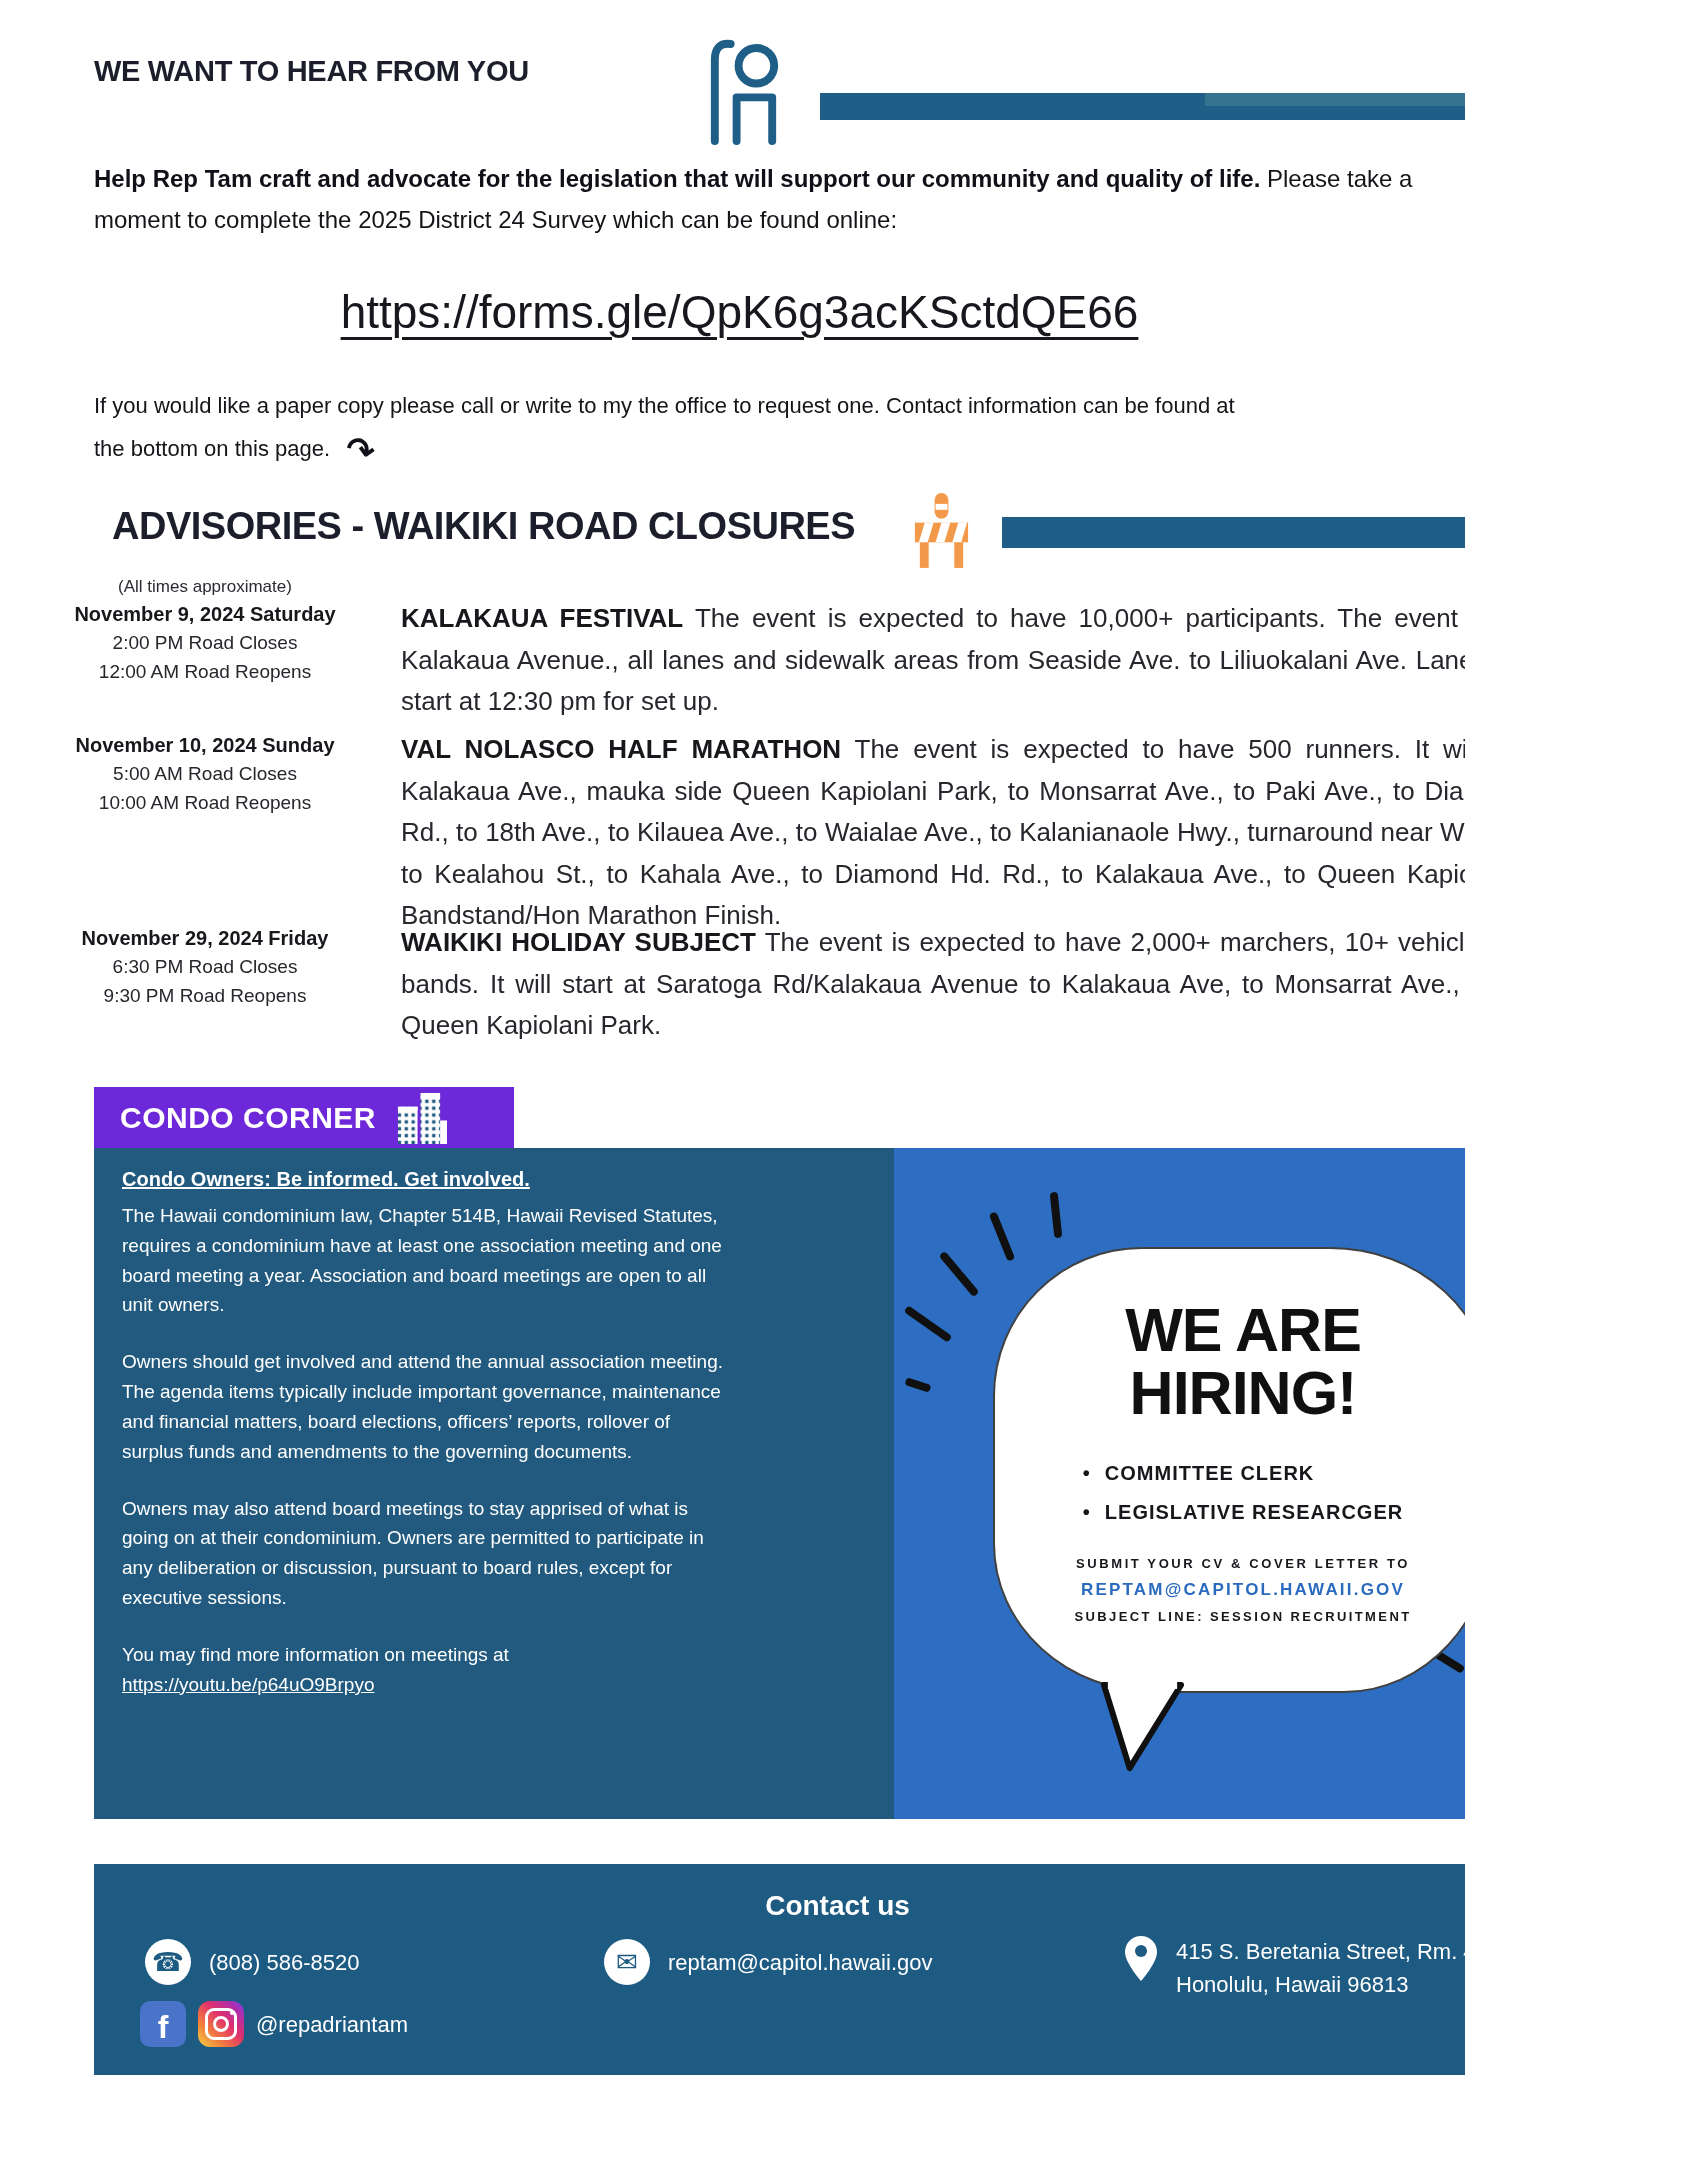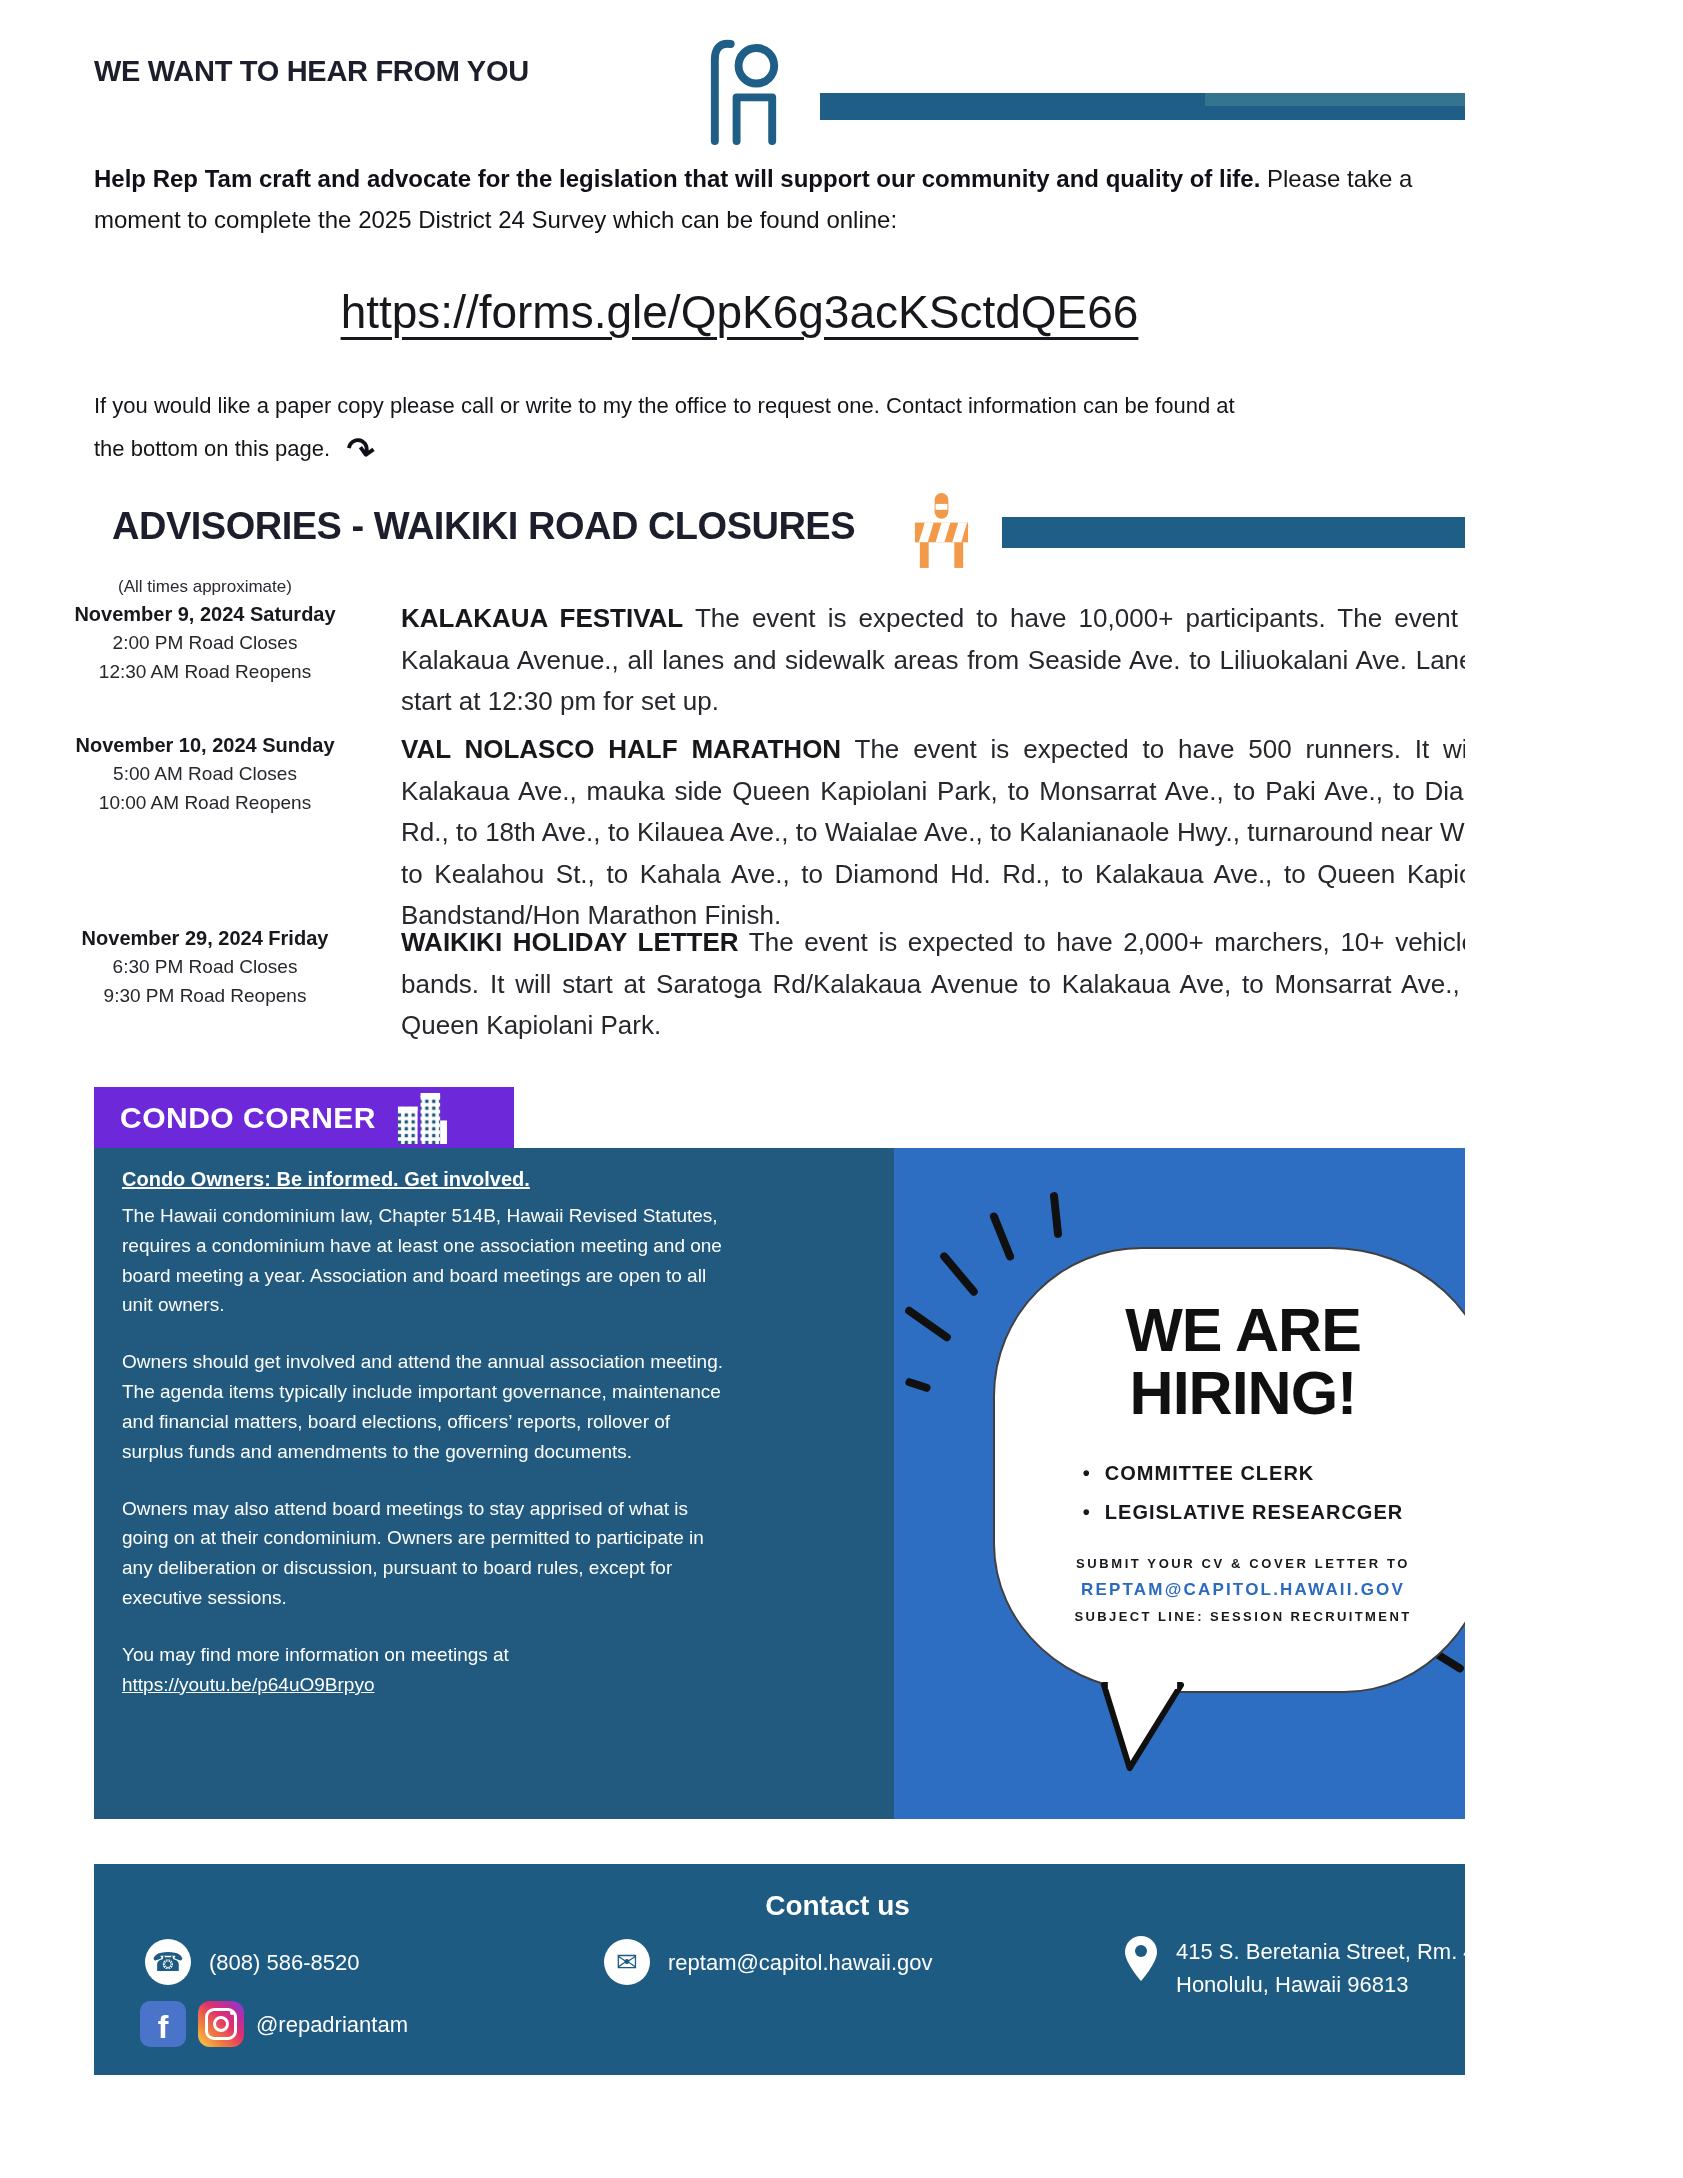--- a/index.html
+++ b/index.html
@@ -131,21 +131,21 @@
     <rect x="11" y="52" width="9" height="26" fill="#f2994a"></rect>
     <rect x="46" y="52" width="9" height="26" fill="#f2994a"></rect>
   </svg>
   <div class="advbar"></div>
 
   <div class="adv-note">(All times approximate)</div>
 
   <div class="adv-left" style="top:600px;">
     <div class="adv-date">November 9, 2024 Saturday</div>
     <div class="adv-time">2:00 PM Road Closes</div>
-    <div class="adv-time">12:30 AM Road Reopens</div>
+    <div class="adv-time">12:00 AM Road Reopens</div>
   </div>
   <p class="adv-right" style="top:598px;">
     <strong>KALAKAUA FESTIVAL</strong>
     <span>The event is expected to have 10,000+ participants. The event will close Kalakaua Avenue., all lanes and sidewalk areas from Seaside Ave. to Liliuokalani Ave. Lane closures start at 12:30 pm for set up.</span>
   </p>
 
   <div class="adv-left" style="top:731px;">
     <div class="adv-date">November 10, 2024 Sunday</div>
     <div class="adv-time">5:00 AM Road Closes</div>
     <div class="adv-time">10:00 AM Road Reopens</div>
@@ -154,21 +154,21 @@
     <strong>VAL NOLASCO HALF MARATHON</strong>
     <span>The event is expected to have 500 runners. It will start at Kalakaua Ave., mauka side Queen Kapiolani Park, to Monsarrat Ave., to Paki Ave., to Diamond Hd. Rd., to 18th Ave., to Kilauea Ave., to Waialae Ave., to Kalanianaole Hwy., turnaround near W. Hind Dr., to Kealahou St., to Kahala Ave., to Diamond Hd. Rd., to Kalakaua Ave., to Queen Kapiolani Park Bandstand/Hon Marathon Finish.</span>
   </p>
 
   <div class="adv-left" style="top:924px;">
     <div class="adv-date">November 29, 2024 Friday</div>
     <div class="adv-time">6:30 PM Road Closes</div>
     <div class="adv-time">9:30 PM Road Reopens</div>
   </div>
   <p class="adv-right" style="top:922px;">
-    <strong>WAIKIKI HOLIDAY LETTER</strong>
+    <strong>WAIKIKI HOLIDAY SUBJECT</strong>
     <span>The event is expected to have 2,000+ marchers, 10+ vehicles, &amp; 10+ bands. It will start at Saratoga Rd/Kalakaua Avenue to Kalakaua Ave, to Monsarrat Ave., to end at Queen Kapiolani Park.</span>
   </p>
 
   <div class="condo-tab">
     <span class="condo-title">CONDO CORNER</span>
     <svg width="51" height="53" viewBox="0 0 52 54">
       <defs>
         <pattern id="win" width="7" height="7" patternUnits="userSpaceOnUse">
           <rect width="7" height="7" fill="#ffffff"></rect>
           <rect x="1.8" y="1.8" width="3.4" height="3.4" fill="#215a7e"></rect>

